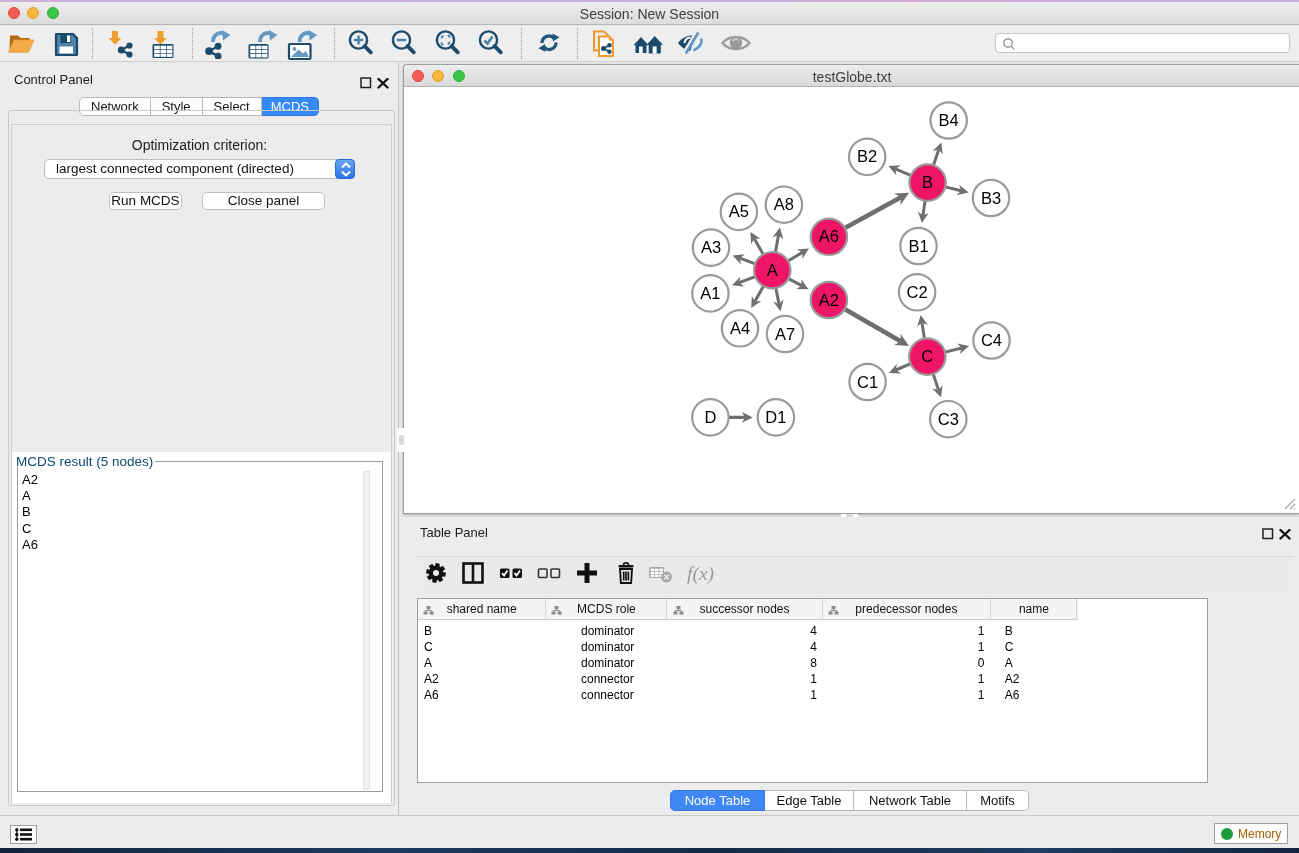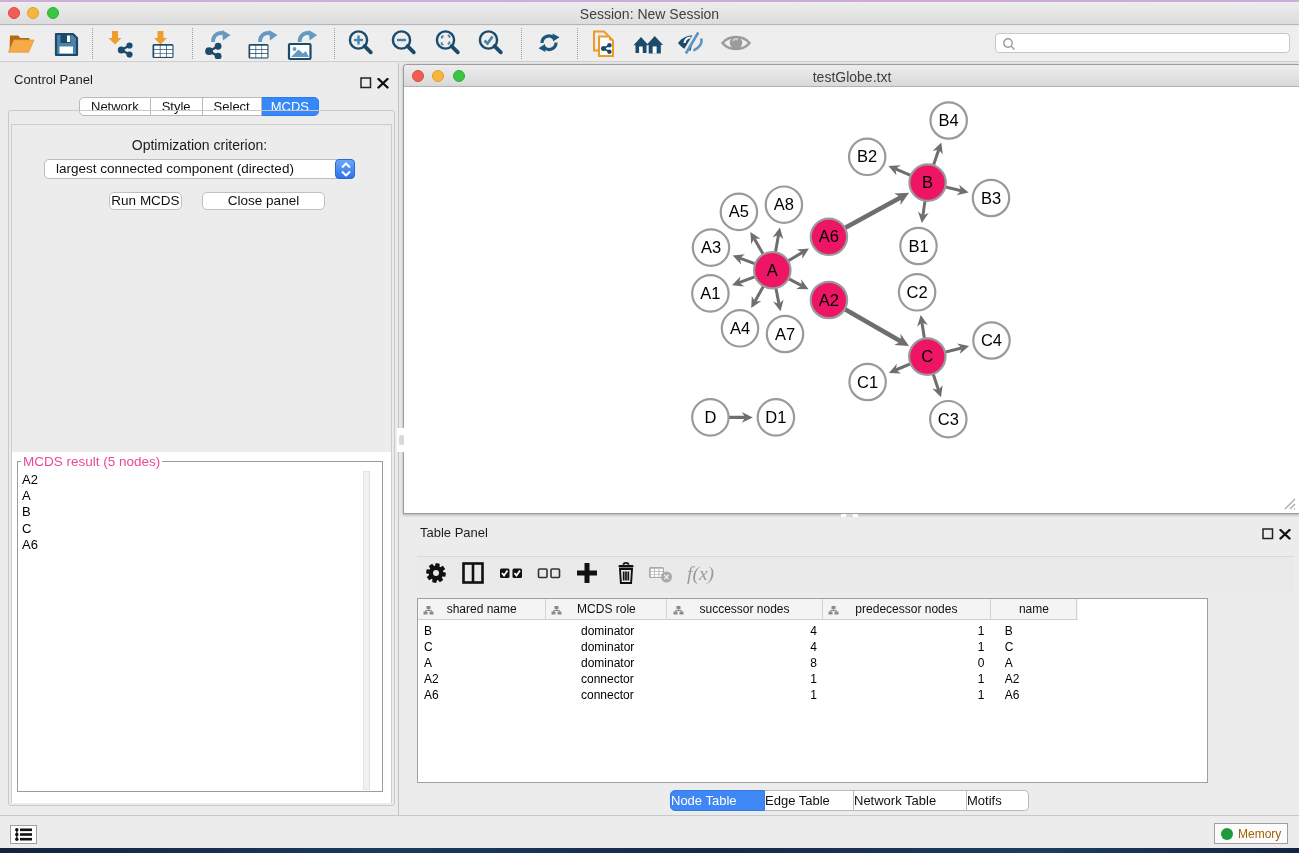--- a/index.html
+++ b/index.html
@@ -16,36 +16,36 @@
 .tab.first{border-left:1px solid #b9b9b9;border-radius:5px 0 0 5px}
 .tab.last{border-radius:0 5px 5px 0}
 .tab.sel{background:#3488f7;color:#fff;border-color:#2f7ae8;padding:0 9px}
 .outerbox{left:8px;top:47px;width:387px;height:696px;border:1px solid #c9c9c9;border-radius:3px}
 .innerbox{left:11px;top:61px;width:381px;height:679px;border:1px solid #cccccc}
 .optlabel{top:74px;left:0;width:399px;text-align:center;font-size:14px;color:#1c1c1c}
 .combo{left:44px;top:96px;width:311px;height:20px;background:#fff;border:1px solid #bcbcbc;border-radius:5px;font-size:13.5px;line-height:18px;padding-left:11px;color:#111}
 .combocap{right:-1px;top:-1px;width:20px;height:20px;border-radius:4px;background:linear-gradient(180deg,#6aa7f9,#2e72ea);border:1px solid #2a68d8}
 .btn{height:18px;background:#fff;border:1px solid #c0c0c0;border-radius:5px;font-size:13.5px;text-align:center;line-height:16px;color:#111}
 .groupbox{left:17px;top:398px;width:366px;height:331px;background:#fff;border:1px solid #9d9d9d}
-.grouplabel{left:21px;top:391px;height:13px;font-size:13.5px;color:#ec4899;background:transparent;padding:0 2px}
+.grouplabel{left:14px;top:391px;height:13px;font-size:13.5px;color:#0c4a6e;background:transparent;padding:0 2px}
 .mcdslist{left:4px;top:10px;font-size:13px;line-height:16.2px;color:#000}
 .vscroll{left:345px;top:9px;width:7px;height:319px;background:#f1f1f1;border:1px solid #e3e3e3}
 .statusbar{left:0;top:815px;width:1299px;height:33px;background:#ececec;border-top:1px solid #c9c9c9}
 .bottomnavy{left:0;top:848px;width:1299px;height:5px;background:linear-gradient(90deg,#13233d,#1b3a5e 30%,#142947 55%,#1d3c60 80%,#132440)}
 .purpletop{left:0;top:0;width:1299px;height:2px;background:linear-gradient(90deg,#cfaed8,#c5b0dc 40%,#d0aad4 70%,#c9addb)}
 .netwin{left:403px;top:64px;width:896px;height:450px;background:#fff;border:1px solid #9d9d9d;border-right:none;border-radius:4px 0 0 0;box-shadow:0 1px 3px rgba(0,0,0,0.25)}
 .nettitle{left:0;top:0;width:896px;height:22px;background:linear-gradient(180deg,#ededed,#d9d9d9);border-bottom:1px solid #b2b2b2;border-radius:4px 0 0 0}
 .tp{left:399px;top:517px;width:900px;height:298px;background:#ececec}
 .tptitle{left:21px;top:8px;font-size:13px;color:#1d1d1d}
 .tptoolbar{left:18px;top:39px;width:877px;height:37px;background:#eaeaea;border-top:1px solid #d8d8d8}
 .ttable{left:18px;top:81px;width:791px;height:185px;background:#fff;border:1px solid #9f9f9f}
 .thead{left:0;top:0;width:659.5px;height:21px;background:#f4f4f4;border-bottom:1px solid #cdcdcd}
 .thcell{top:0;height:21px;line-height:21px;text-align:center;border-right:1px solid #d4d4d4;font-size:12px;color:#111}
 .trow{font-size:12px;color:#000;height:16px;line-height:16px}
-.bottab{top:273px;height:21px;background:#fff;border:1px solid #b9b9b9;font-size:13px;color:#111;text-align:left;line-height:19px}
+.bottab{top:273px;height:21px;background:#fff;border:1px solid #b9b9b9;font-size:13px;color:#111;text-align:center;line-height:19px}
 .bottab.sel{background:#3f87f5;color:#fff;border-color:#3579e4}
 </style></head><body>
 <div class="abs purpletop"></div>
 
 <div class="abs titlebar">
  <div class="abs tl" style="left:7.5px;top:5px;background:#f25c54;border:1px solid #dc4a42"></div>
  <div class="abs tl" style="left:27px;top:5px;background:#f5b63b;border:1px solid #dfa02c"></div>
  <div class="abs tl" style="left:47px;top:5px;background:#3bc544;border:1px solid #2fae38"></div>
  <div class="abs" style="left:0;top:4px;width:1299px;text-align:center;font-size:14px;color:#3f3f3f">Session: New Session</div>
 </div>

